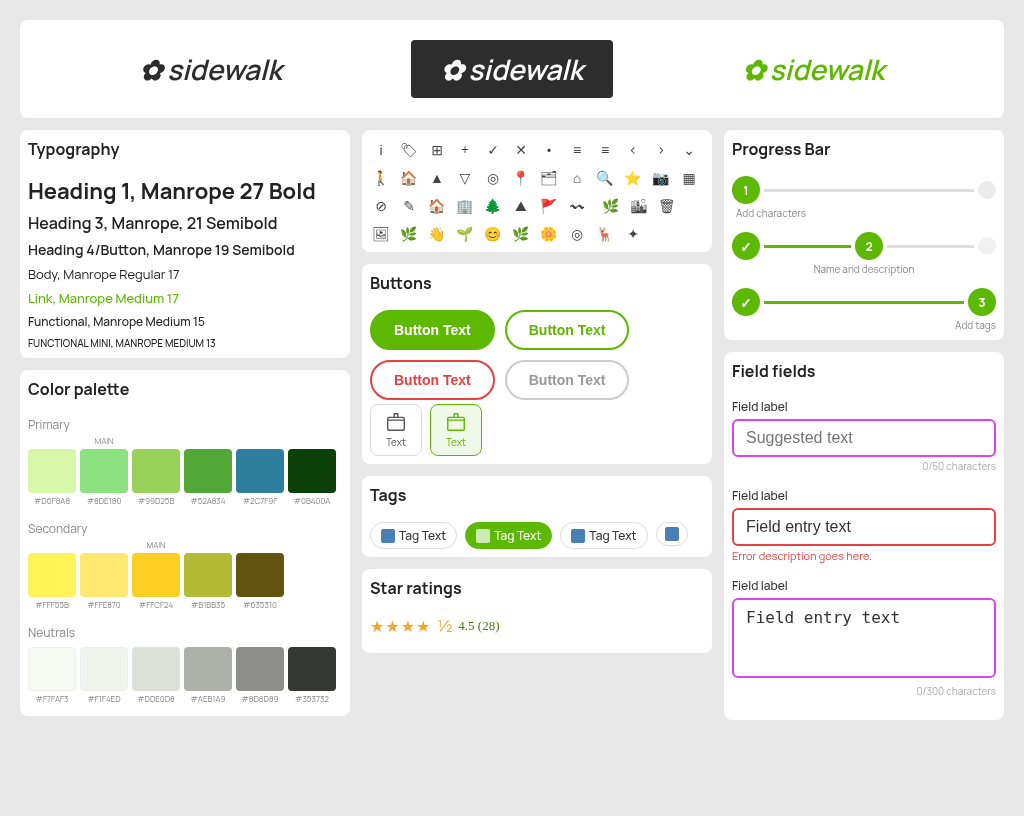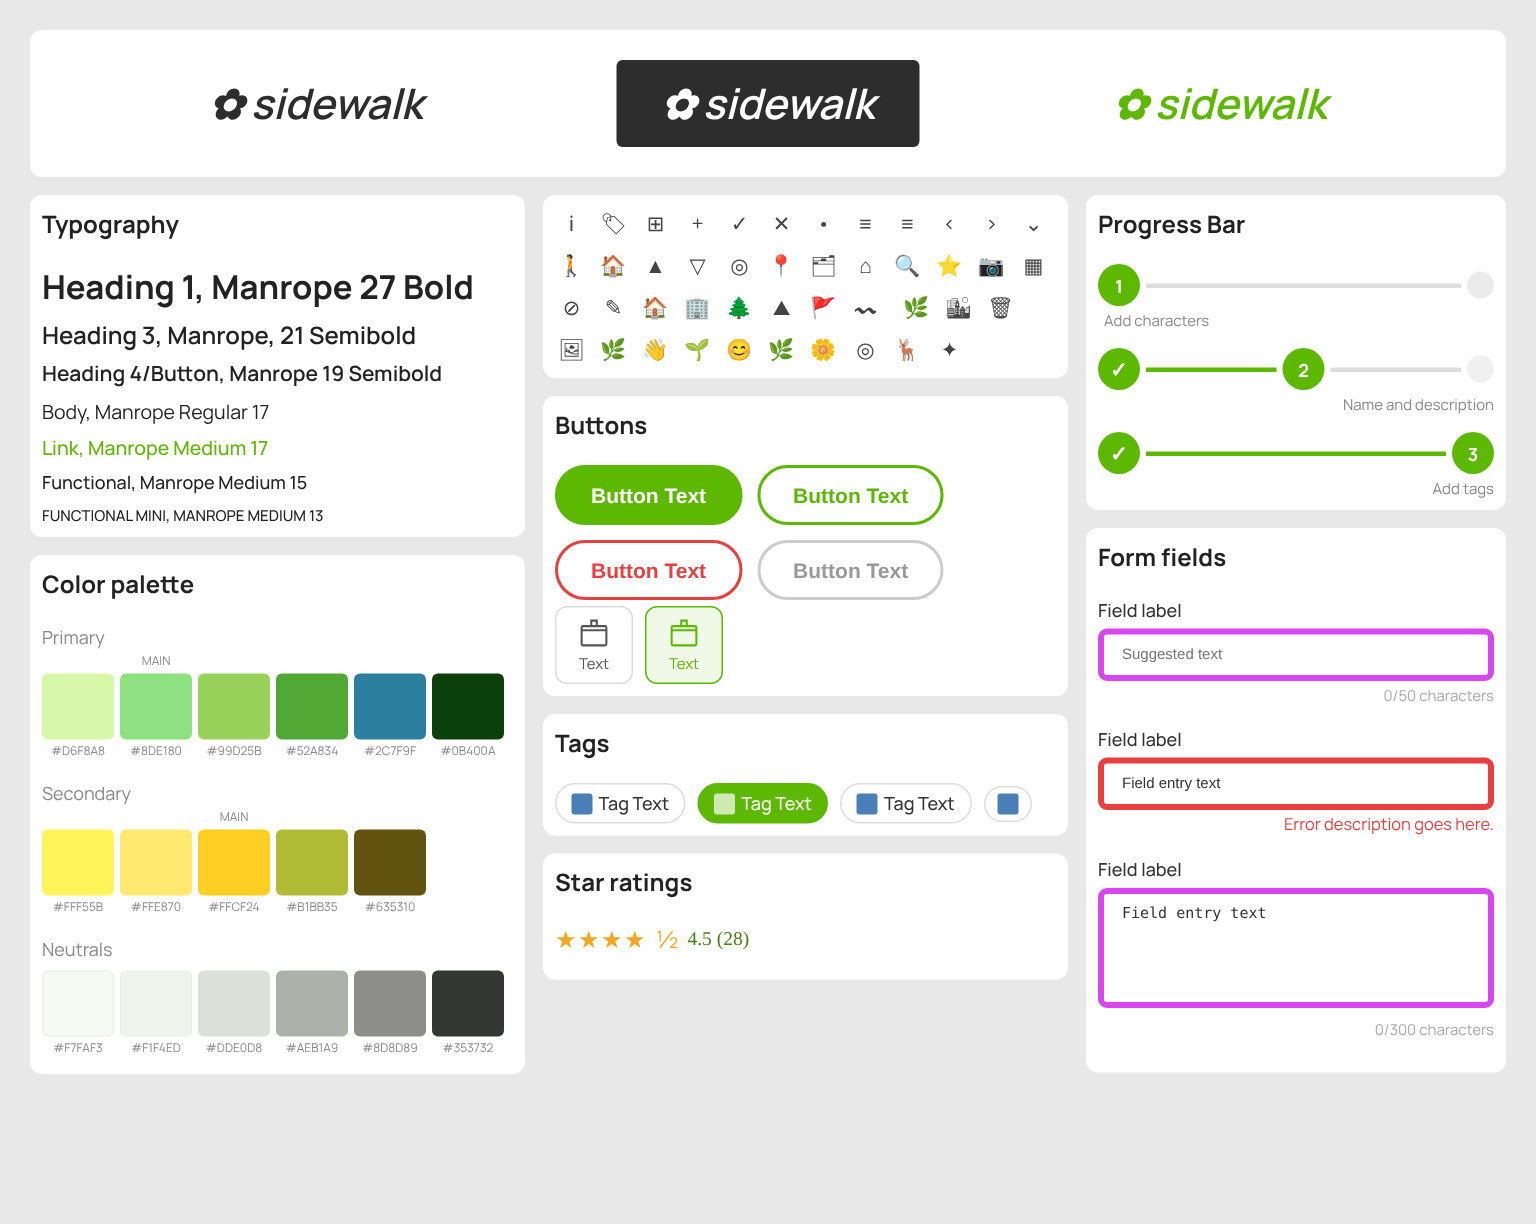--- a/index.html
+++ b/index.html
@@ -197,21 +197,21 @@
       border-color: #5cb800;
       background: #f0f9e8;
     }
     .icon-btn svg { width: 22px; height: 22px; }
 
     
     .tags-row {
       display: flex;
       gap: 8px;
       flex-wrap: wrap;
-      align-items: center;
+      align-items: flex-start;
     }
     .tag {
       display: flex;
       align-items: center;
       gap: 4px;
       padding: 4px 10px;
       border-radius: 16px;
       font-size: 12px;
       font-weight: 500;
       border: 1px solid #ddd;
@@ -279,23 +279,23 @@
     .form-label {
       font-size: 12px;
       color: #333;
       margin-bottom: 4px;
       display: block;
       font-weight: 500;
     }
     .form-input {
       width: 100%;
       padding: 8px 12px;
-      border: 4px solid #d946ef;
+      border: 2px solid #d946ef;
       border-radius: 6px;
-      font-size: 10px;
+      font-size: 16px;
       color: #999;
       outline: none;
     }
     .form-input.active {
       border-color: #e84040;
       color: #333;
     }
     .form-input.textarea {
       height: 80px;
       resize: none;
@@ -304,21 +304,20 @@
     .form-hint {
       font-size: 10px;
       color: #aaa;
       text-align: right;
       margin-top: 2px;
     }
     .form-error {
       font-size: 11px;
       color: #e84040;
       margin-top: 2px;
-      text-align: right;
     }
   </style>
 </head>
 <body>
 
 <div class="page-wrapper">
 
   <div class="logo-section">
     <div class="logo-box">
       <div class="logo-text light">
@@ -571,37 +570,37 @@
           </div>
 
           <div style="display:flex;flex-direction:column;gap:2px;">
             <div style="display:flex;align-items:center;">
               <div class="step-circle done" style="font-size:14px;">✓</div>
               <div style="flex:1;height:3px;background:#5cb800;margin:0 4px;"></div>
               <div class="step-circle active">2</div>
               <div style="flex:1;height:3px;background:#ddd;margin:0 4px;"></div>
               <div class="step-circle inactive" style="opacity:0.3;width:18px;height:18px;font-size:10px;"></div>
             </div>
-            <div style="font-size:10px;color:#888;text-align:right;">Name and description</div>
+            <div style="font-size:10px;color:#888;text-align:center;">Name and description</div>
           </div>
 
           <div style="display:flex;flex-direction:column;gap:2px;">
             <div style="display:flex;align-items:center;">
               <div class="step-circle done" style="font-size:14px;">✓</div>
               <div style="flex:1;height:3px;background:#5cb800;margin:0 4px;"></div>
               <div class="step-circle active">3</div>
             </div>
             <div style="font-size:10px;color:#888;text-align:right;">Add tags</div>
           </div>
 
         </div>
       </div>
 
       <div class="panel">
-        <div class="panel-title">Form fields</div>
+        <div class="panel-title">Field fields</div>
 
         <div class="form-field">
           <label class="form-label">Field label</label>
           <input class="form-input" type="text" placeholder="Suggested text" value="" style="">
           <div class="form-hint">0/50 characters</div>
         </div>
 
         <div class="form-field">
           <label class="form-label">Field label</label>
           <input class="form-input active" type="text" value="Field entry text" style="">

